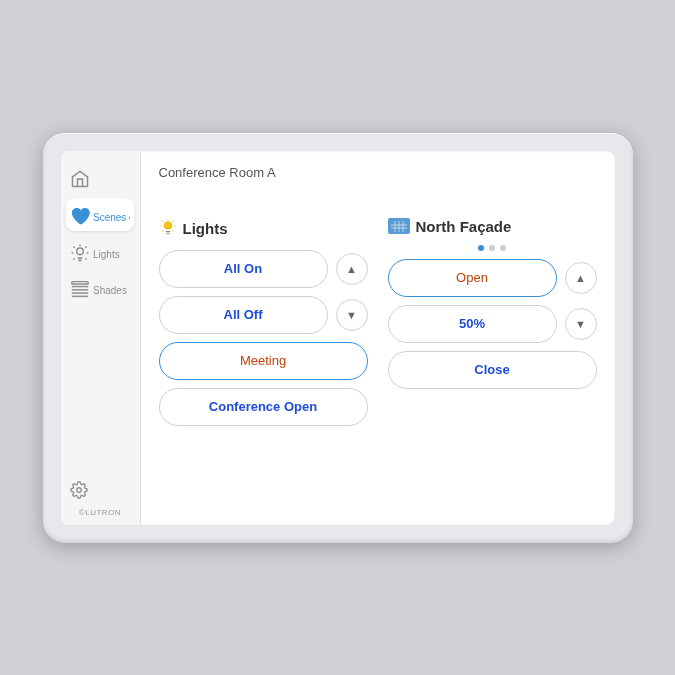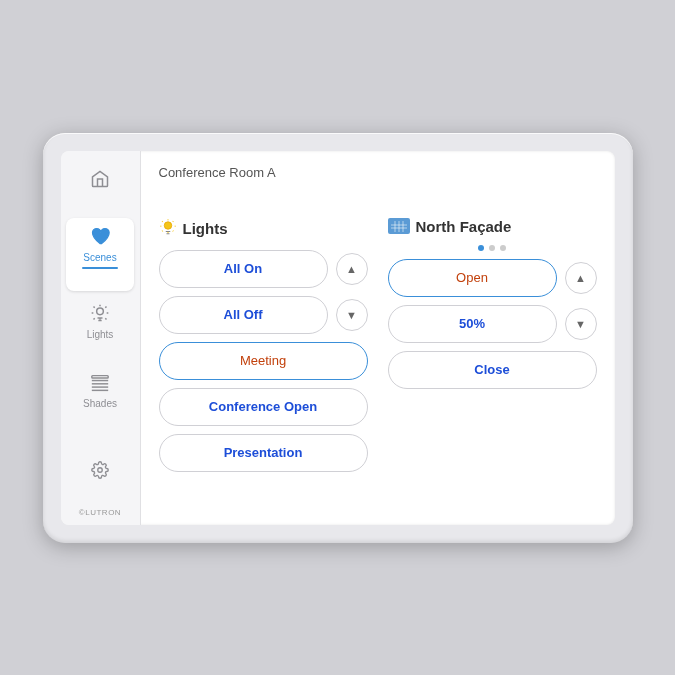--- a/index.html
+++ b/index.html
@@ -46,23 +46,23 @@
       display: flex;
       flex-direction: column;
       align-items: center;
       padding-top: 10px;
       gap: 4px;
     }
 
     .sidebar-item {
       width: 68px;
       display: flex;
-      flex-direction: column;
-      align-items: center;
-      padding: 8px 4px 22px;
+      flex-direction: row;
+      align-items: center;
+      padding: 8px 4px 2px;
       border-radius: 8px;
       cursor: pointer;
       gap: 3px;
     }
 
     .sidebar-item.active {
       background: #ffffff;
       box-shadow: 0 1px 3px rgba(0,0,0,0.12);
     }
 
@@ -306,23 +306,20 @@
           </div>
 
           <div class="btn-row">
             <button class="scene-btn active">Meeting</button>
           </div>
 
           <div class="btn-row">
             <button class="scene-btn">Conference Open</button>
           </div>
 
-          <div class="btn-row">
-            <button class="scene-btn">Presentation</button>
-          </div>
         </div>
 
         <div class="column">
           <div class="column-header">
             <span style="display:inline-flex;align-items:center;justify-content:center;width:22px;height:16px;background:#5b9bd5;border-radius:2px;">
               <svg width="16" height="11" viewBox="0 0 16 11" fill="none">
                 <rect x="0" y="0" width="16" height="11" fill="#5b9bd5" rx="1"></rect>
                 <line x1="4" y1="0" x2="4" y2="11" stroke="white" stroke-width="0.8" opacity="0.7"></line>
                 <line x1="8" y1="0" x2="8" y2="11" stroke="white" stroke-width="0.8" opacity="0.7"></line>
                 <line x1="12" y1="0" x2="12" y2="11" stroke="white" stroke-width="0.8" opacity="0.7"></line>

